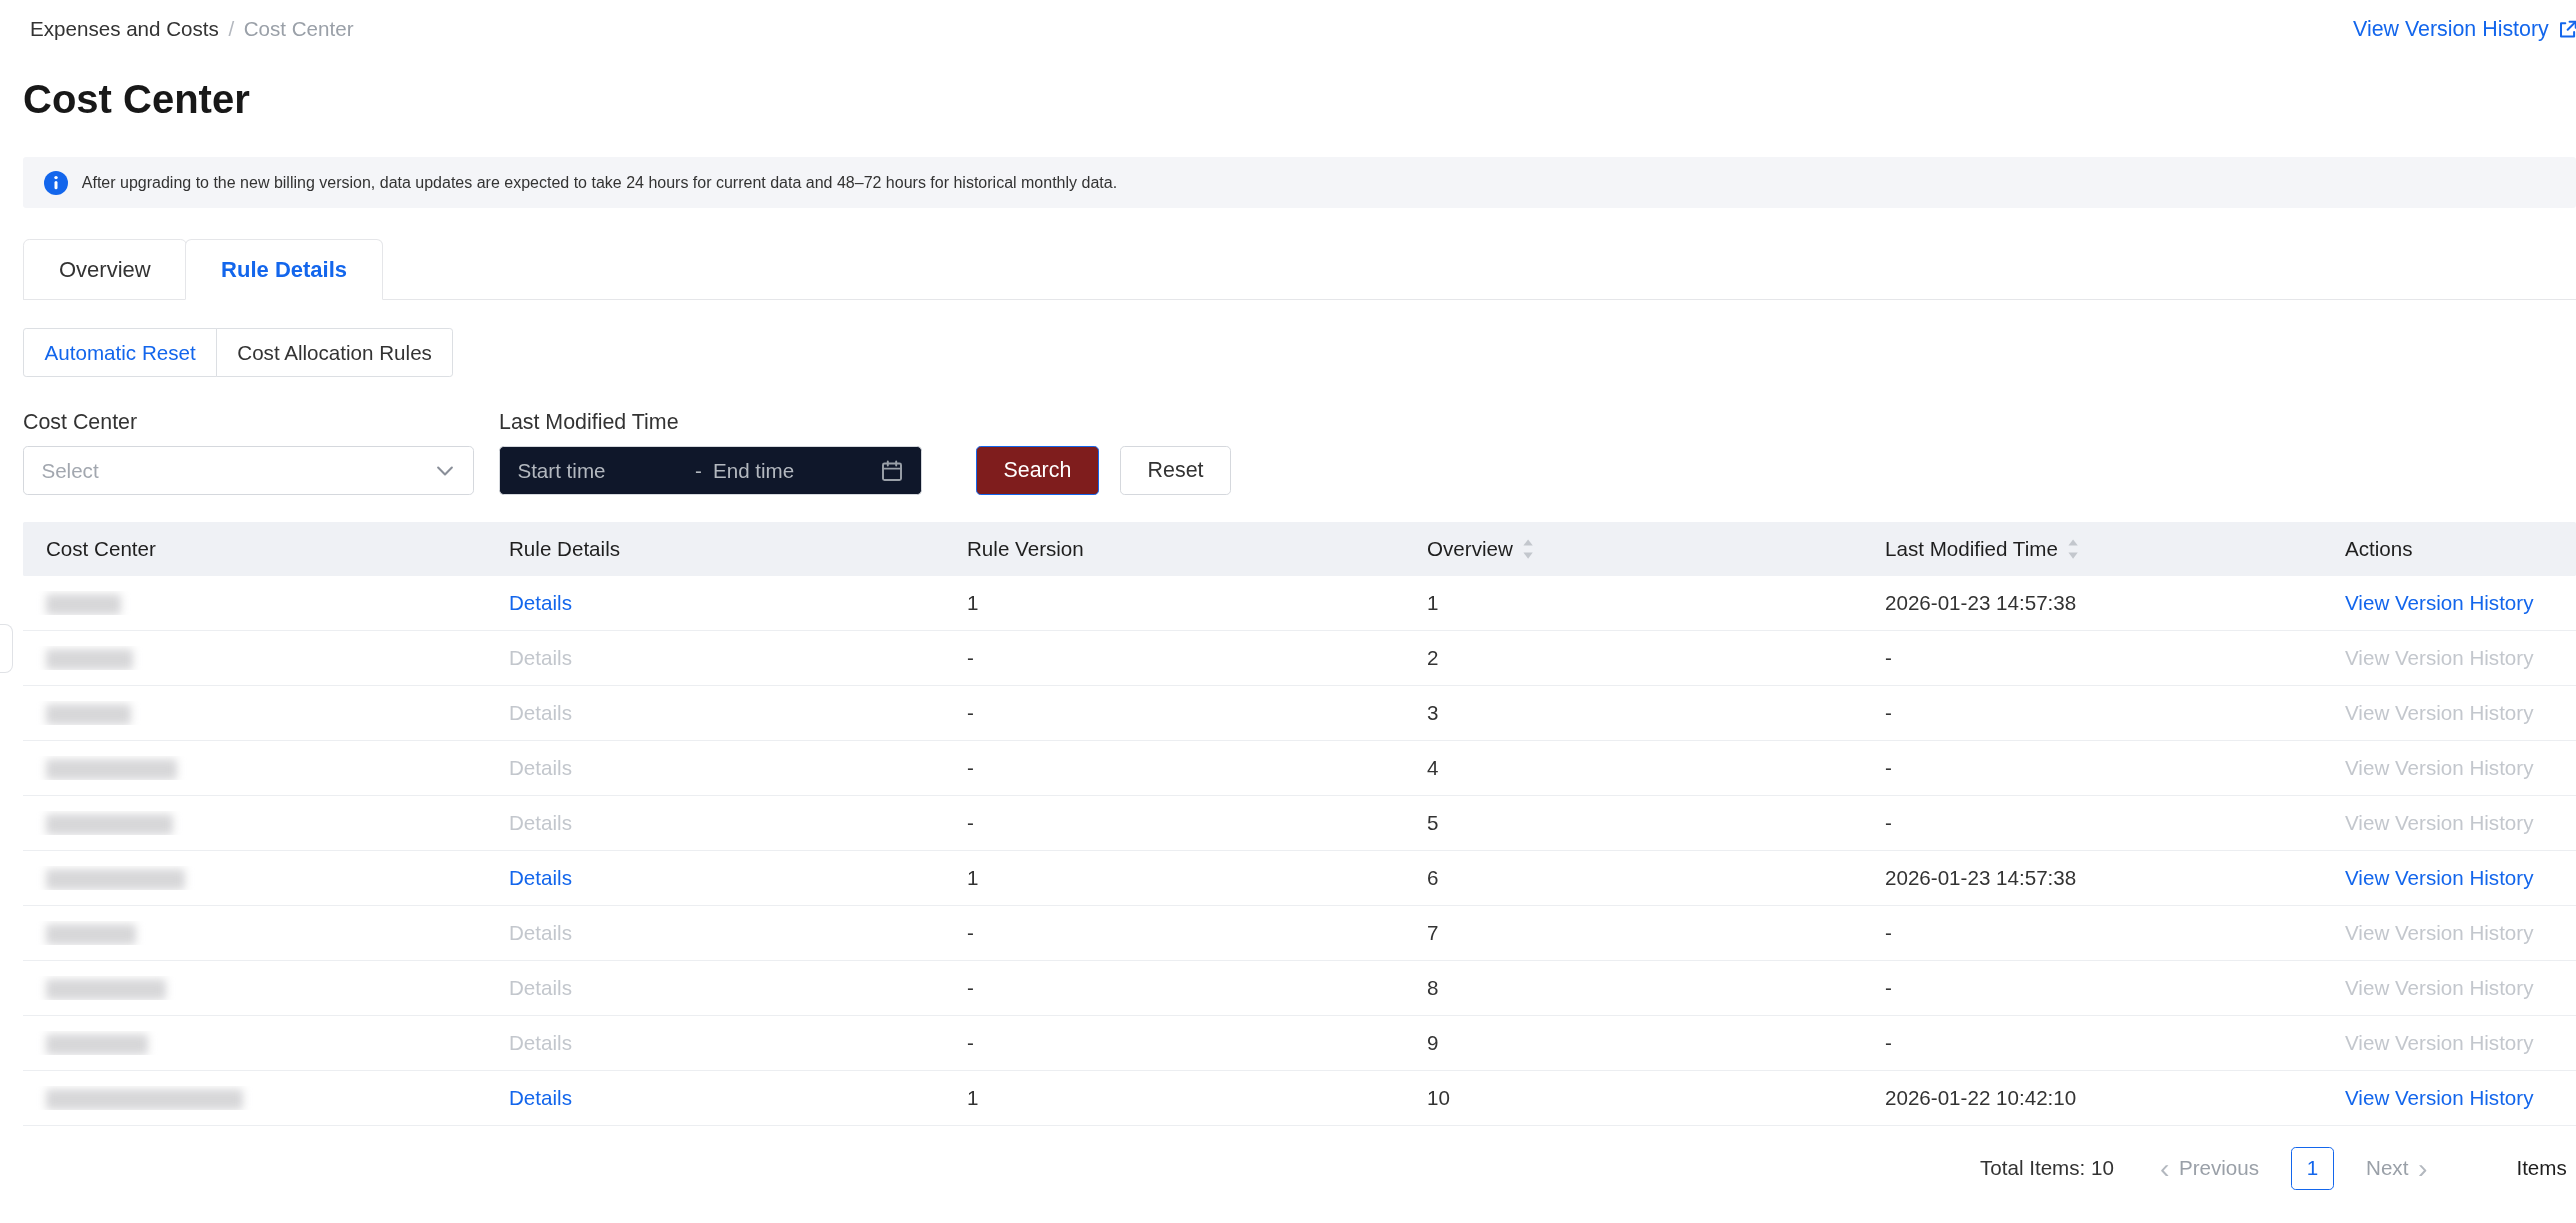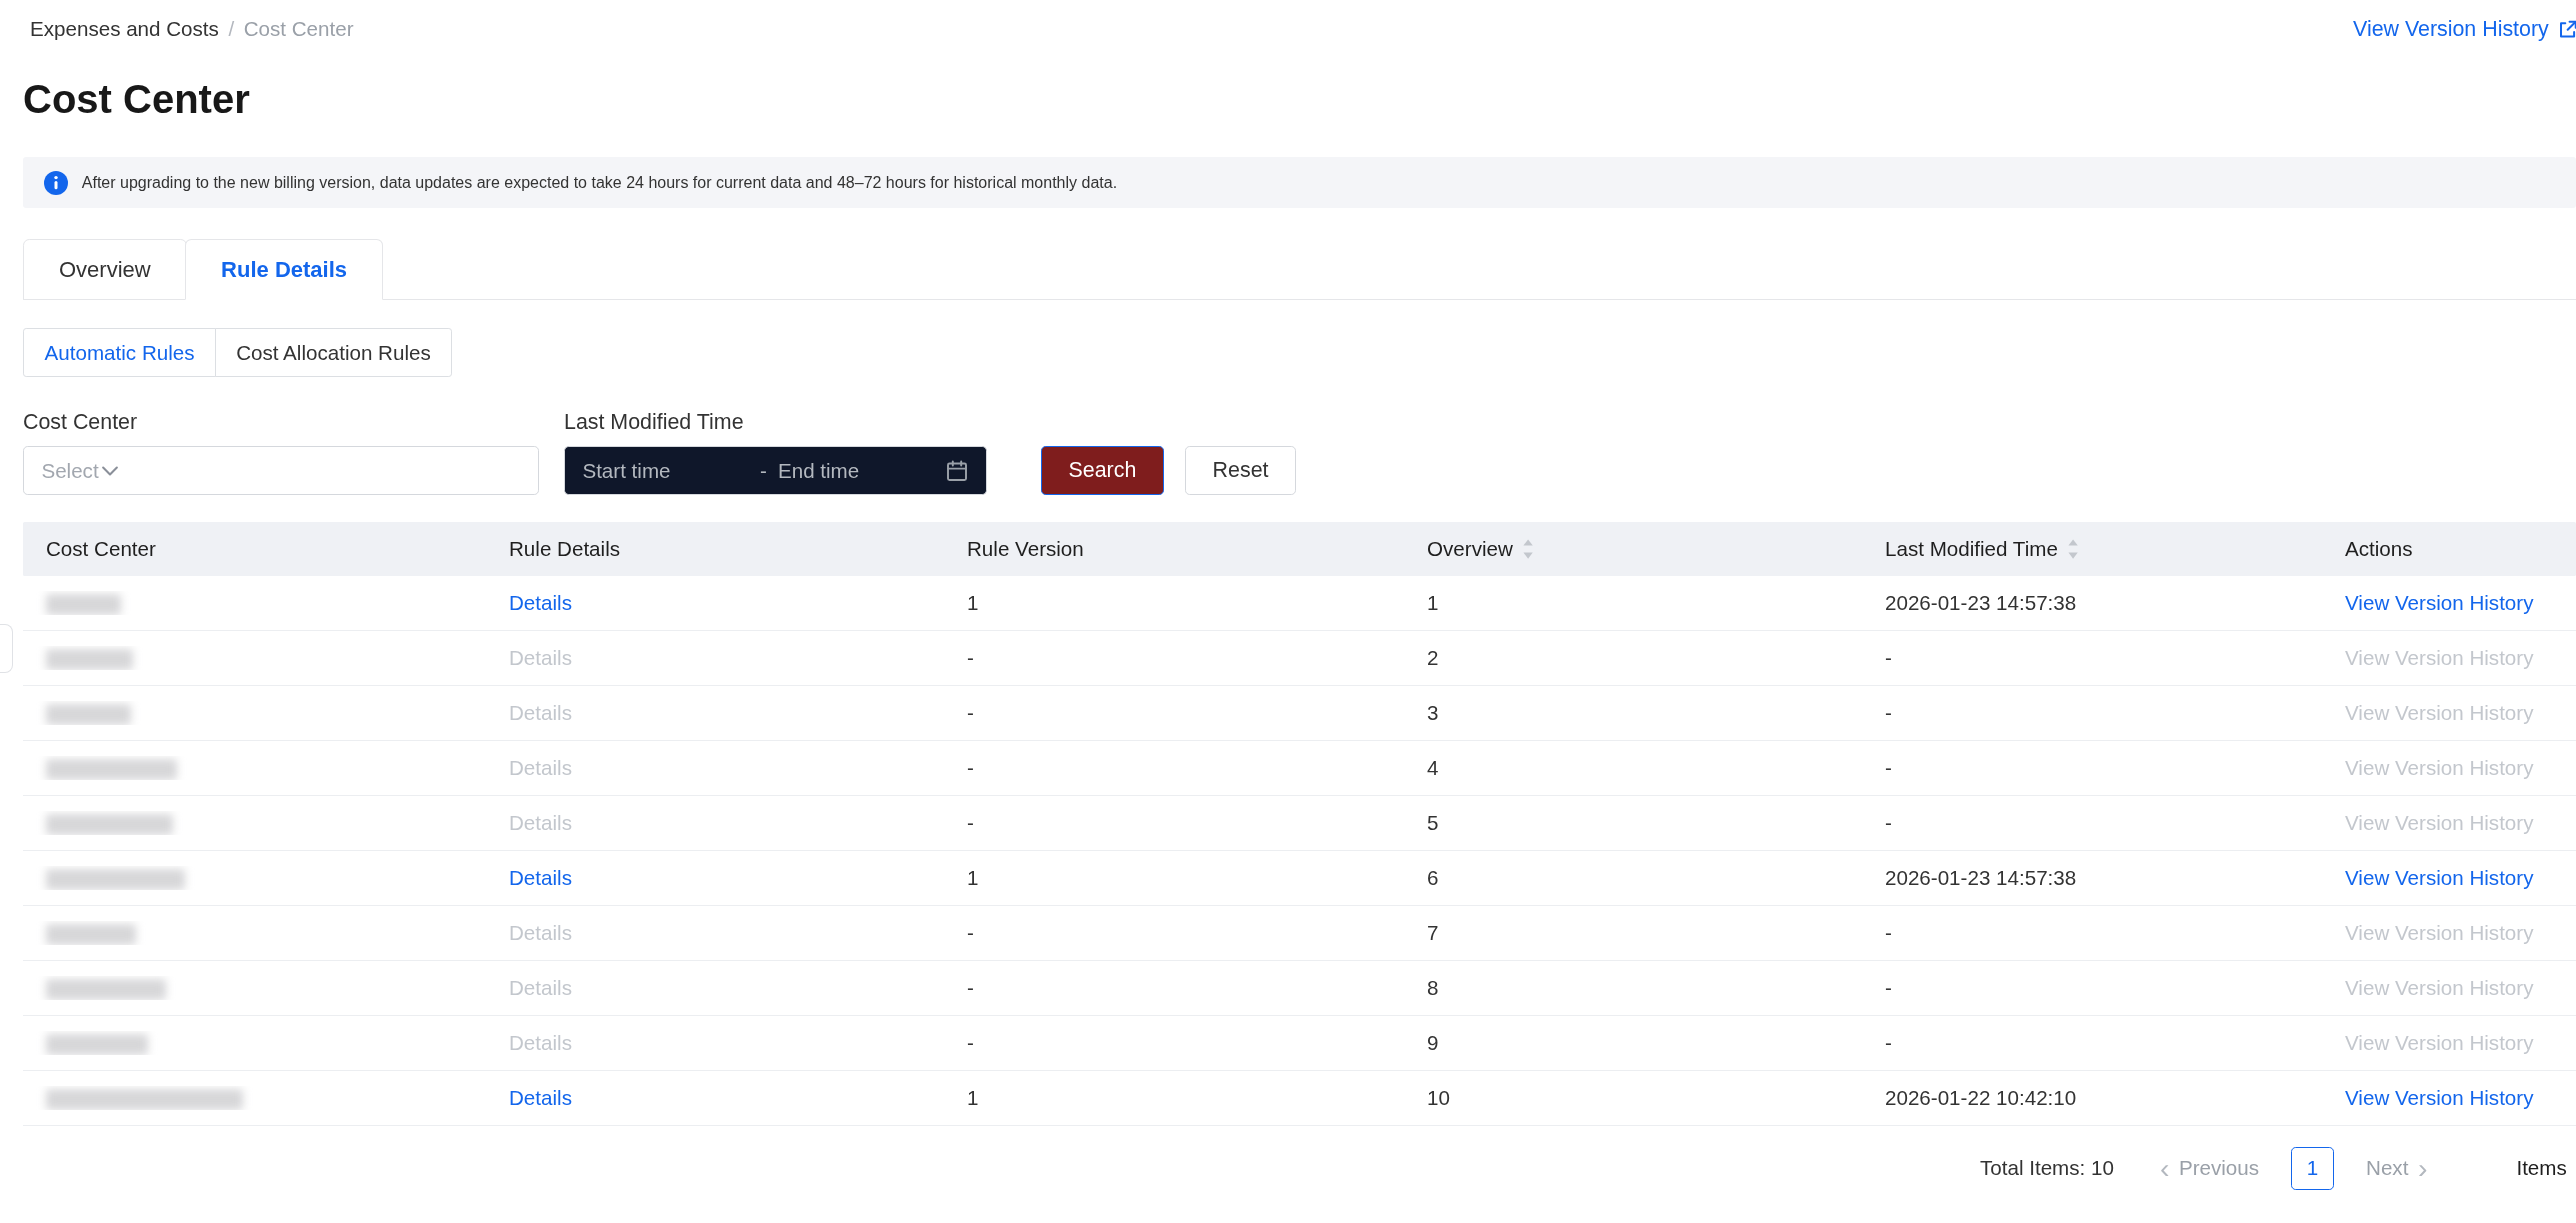--- a/index.html
+++ b/index.html
@@ -57,22 +57,22 @@
   }
   .subtab + .subtab { margin-left: -1.6px; }
   .subtab:first-child { border-radius: 3.2px 0 0 3.2px; }
   .subtab:last-child { border-radius: 0 3.2px 3.2px 0; }
   .subtab.active { color: #1366ec; position: relative; z-index: 1; }
 
   
   .filters { margin: 33px 0 0 23px; display: flex; gap: 25px; align-items: flex-end; }
   .filter-label { font-size: 21.4px; font-weight: 500; color: #333; margin-bottom: 11px; line-height: 25px; }
   .select-box {
-    width: 516px; height: 49px; border: 1.6px solid #d5d8dd; border-radius: 4.7px;
-    display: flex; align-items: center; 
+    width: 451px; height: 49px; border: 1.6px solid #d5d8dd; border-radius: 4.7px;
+    display: flex; align-items: center; justify-content: space-between;
     padding: 0 17.4px; cursor: pointer; background: #fff;
   }
   .placeholder { color: #a2a7af; font-size: 20.6px; }
   .select-box svg { width: 22px; height: 22px; }
   .range-box {
     width: 423px; height: 49px; border: 1.6px solid #d5d8dd; border-radius: 4.7px;
     display: flex; align-items: center; padding: 0 17.4px; background: #0f172a;
   }
   .range-box .range-input { flex: 1; font-size: 20.6px; color: #b3b8bf; cursor: text; }
   .range-box .range-sep { color: #b3b8bf; font-size: 20.6px; margin: 0 11px; }
@@ -159,21 +159,21 @@
   </svg>
   <span>After upgrading to the new billing version, data updates are expected to take 24 hours for current data and 48–72 hours for historical monthly data.</span>
 </div>
 
 <div class="tabs">
   <div class="tab">Overview</div>
   <div class="tab active">Rule Details</div>
 </div>
 
 <div class="subtabs">
-  <div class="subtab active">Automatic Rules</div>
+  <div class="subtab active">Automatic Reset</div>
   <div class="subtab">Cost Allocation Rules</div>
 </div>
 
 <div class="filters">
   <div>
     <div class="filter-label">Cost Center</div>
     <div class="select-box">
       <span class="placeholder">Select</span>
       <svg viewBox="0 0 16 16" fill="none" stroke="#8a8f99" stroke-width="1.5" stroke-linecap="round" stroke-linejoin="round">
         <path d="M3 5.5l5 5 5-5"></path>

